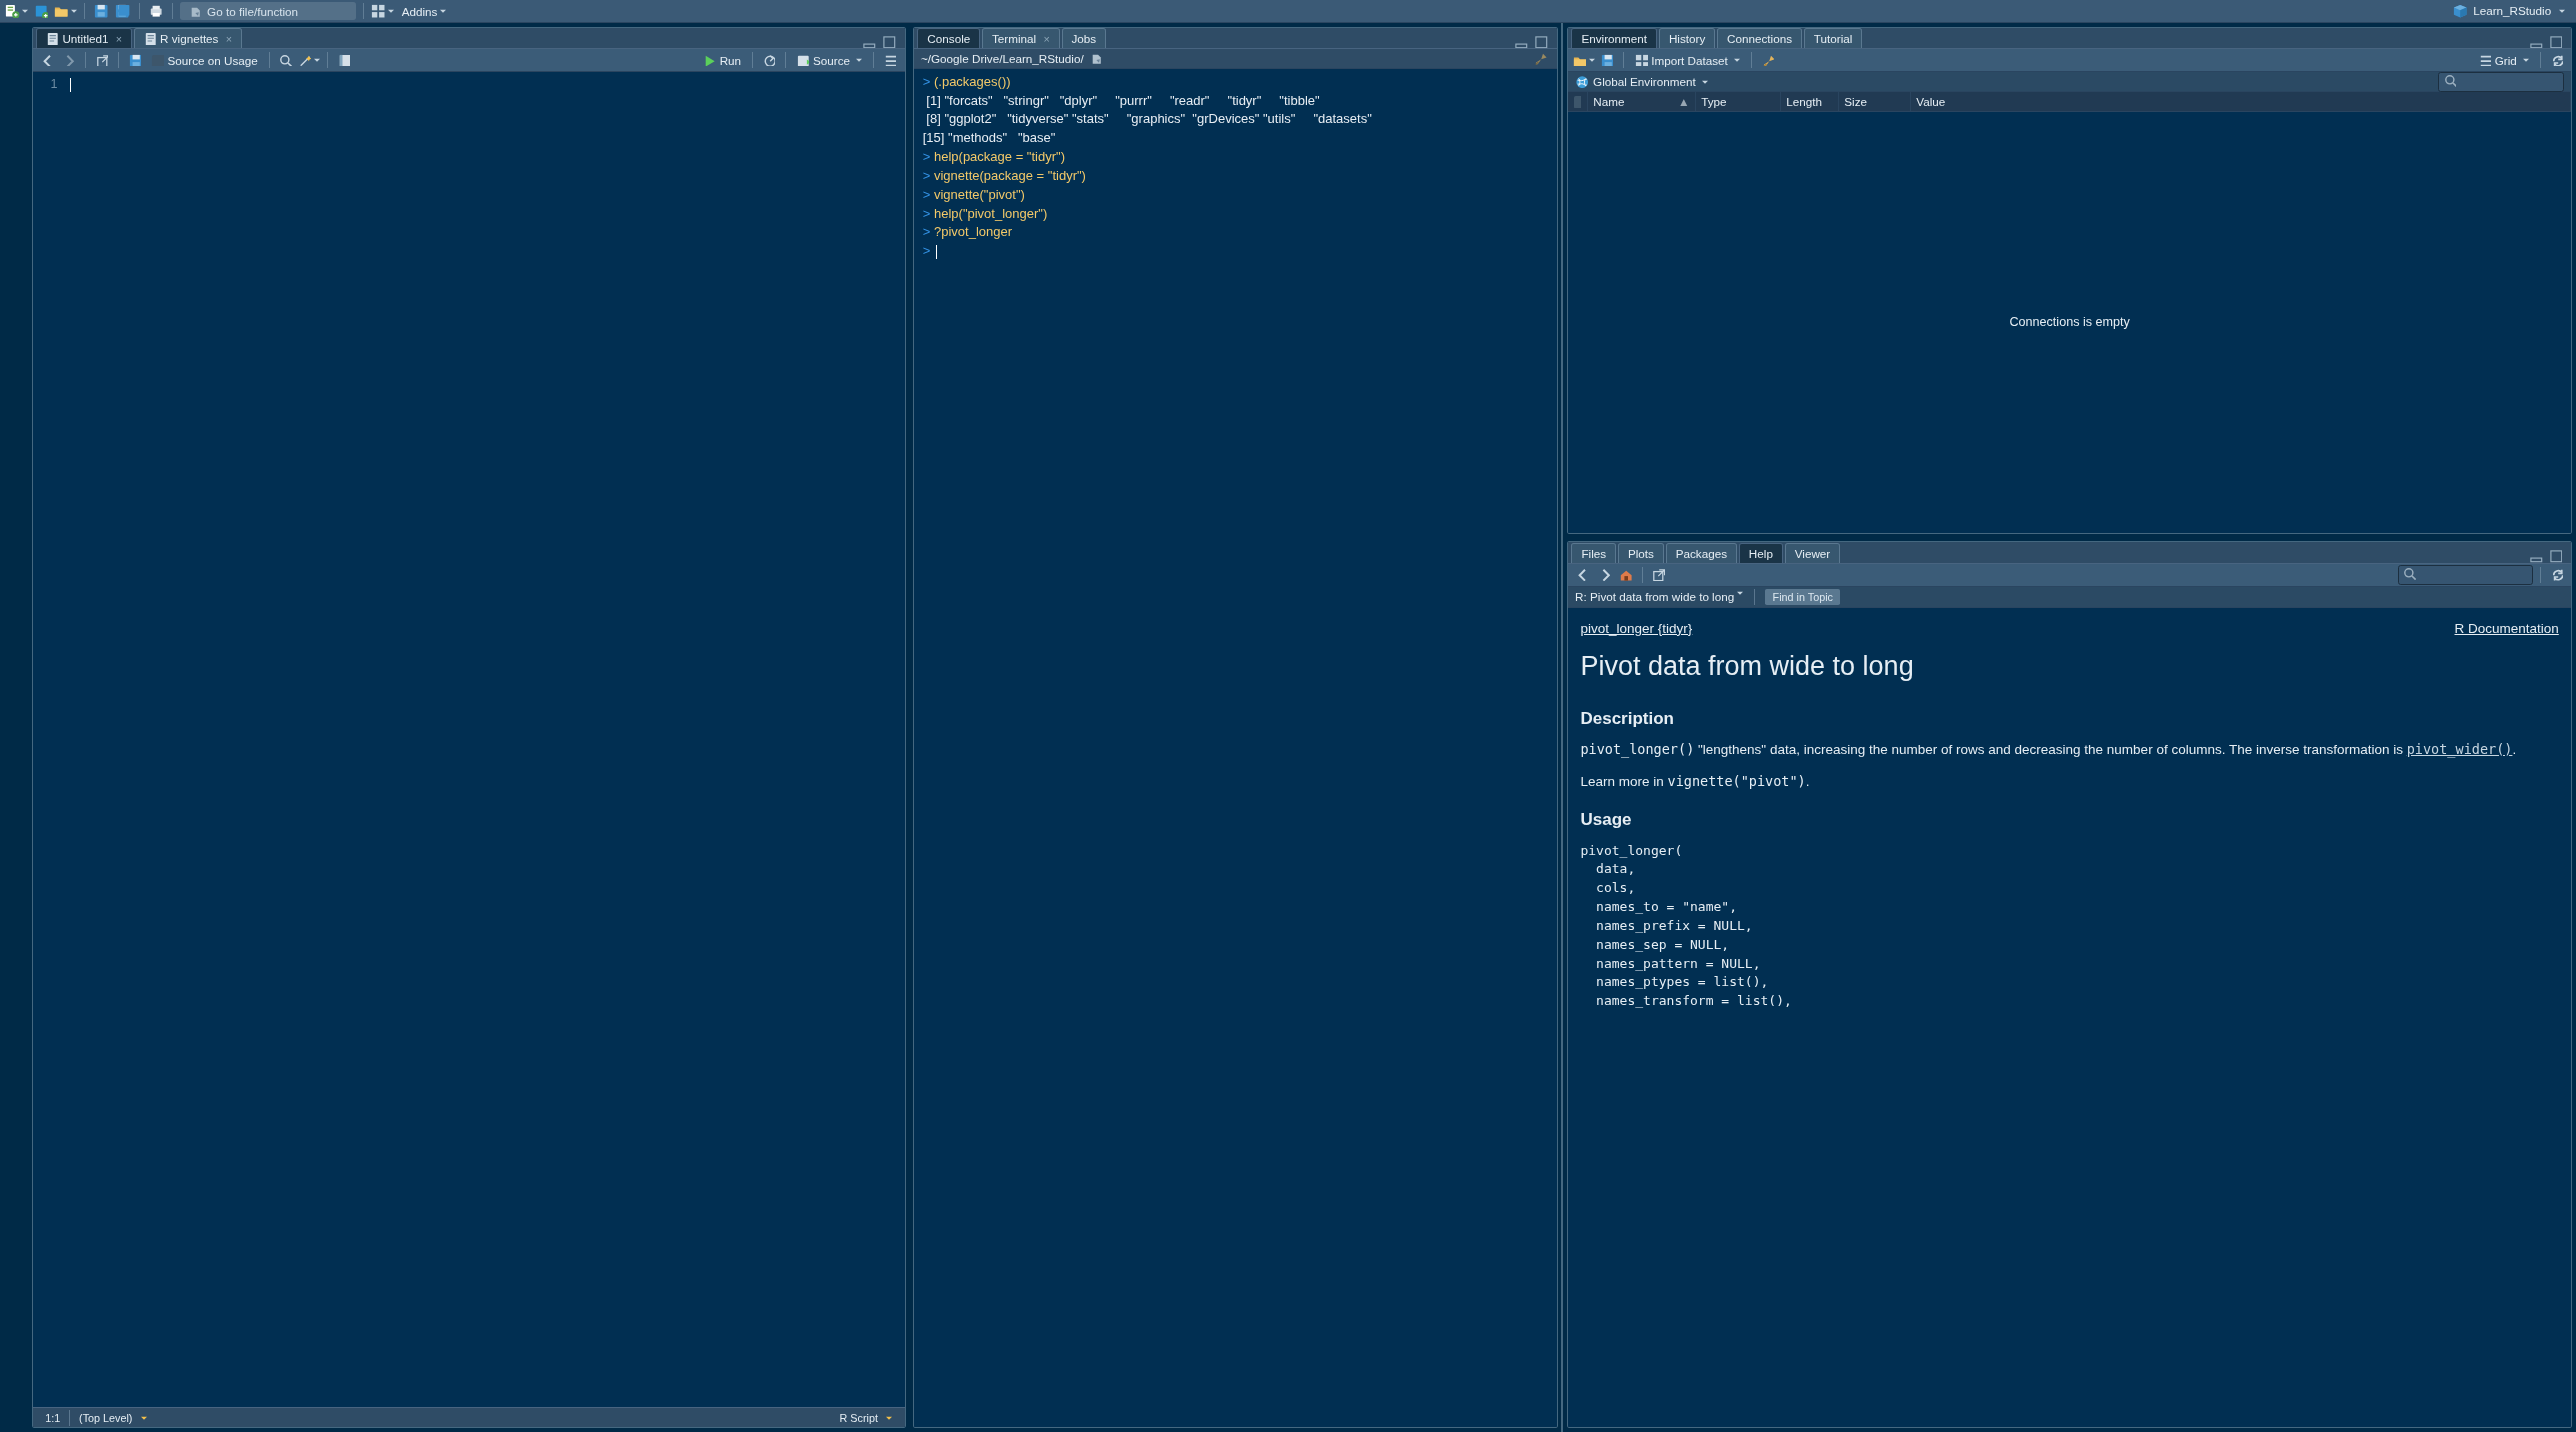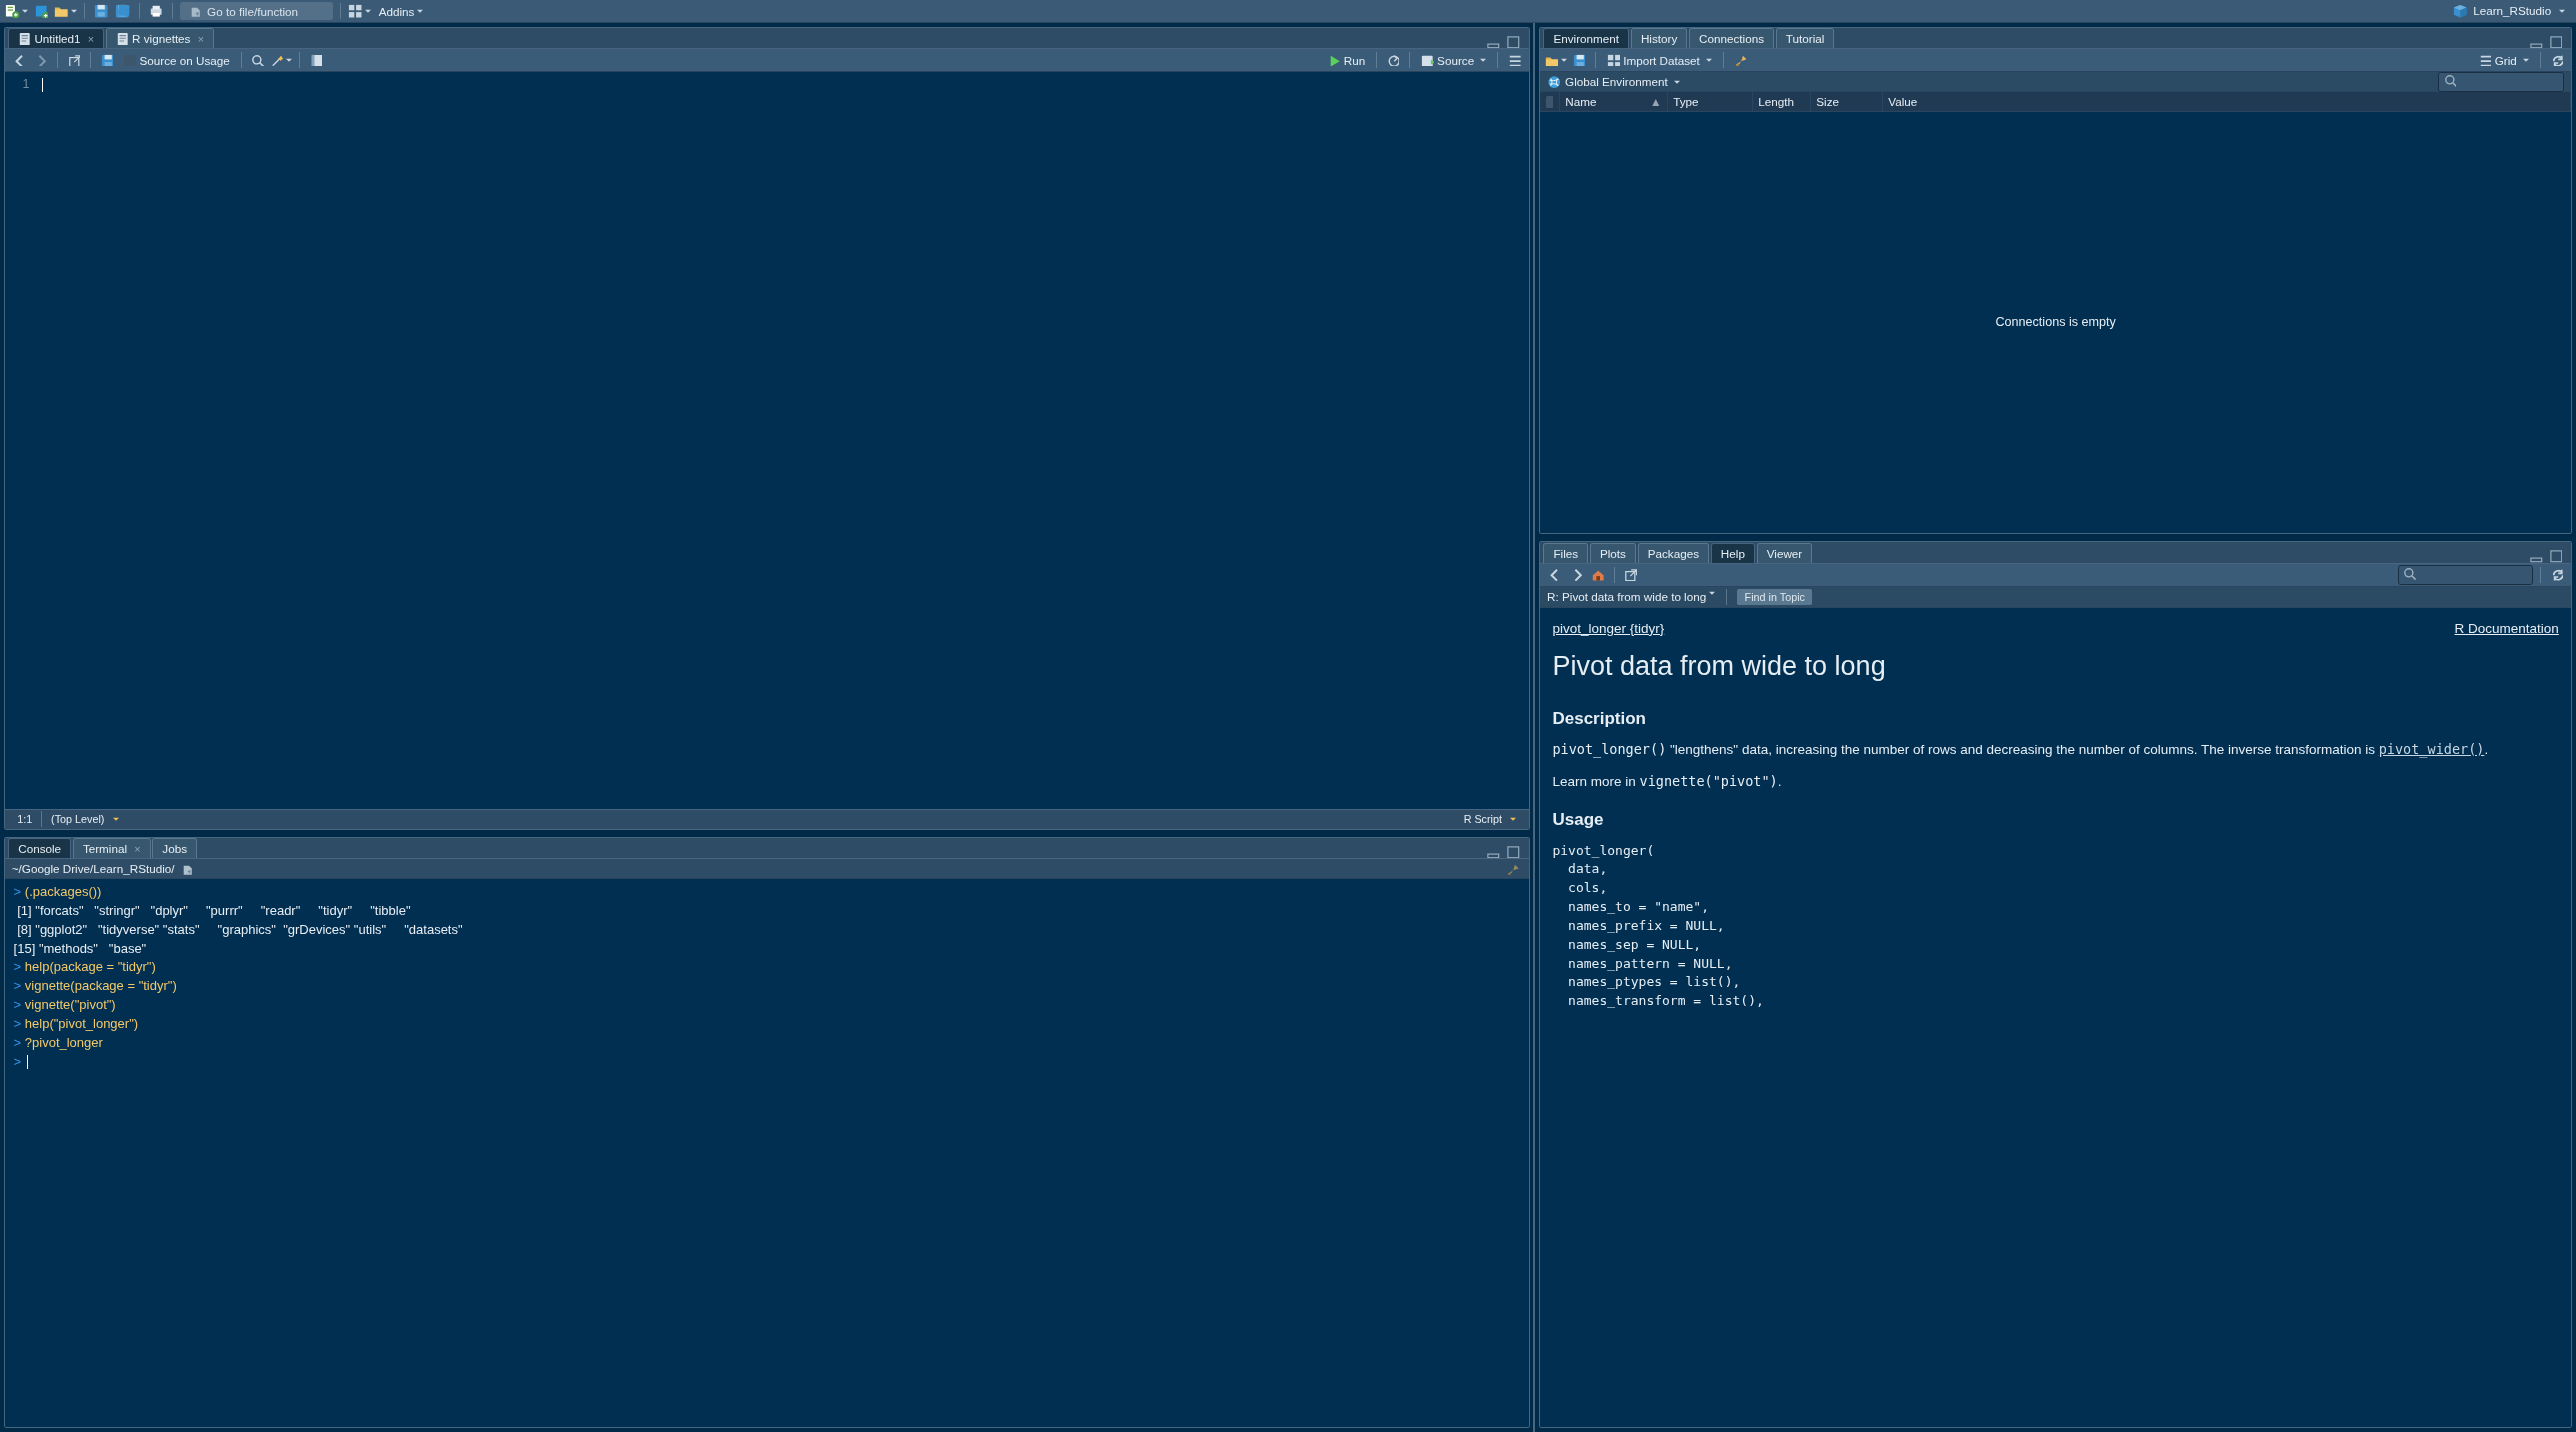--- a/index.html
+++ b/index.html
@@ -28,28 +28,28 @@
 .grow{flex:1 1 auto;min-width:0;min-height:0;}
 .mono{font-family:Menlo,Monaco,Consolas,monospace;}
 ::placeholder{color:var(--text-muted);}
 input{background:#365571;border:0.9px solid #1c2f40;color:var(--text);border-radius:2.7px;padding:1.8px 5.4px 1.8px 23px;height:20px;font-size:11.7px;}
 
 
 .app-toolbar{height:23px;background:var(--bg-toolbar);display:flex;align-items:center;padding:0 5.4px;font-size:11.7px;color:var(--text);gap:3.6px;border-bottom:0.9px solid #2a4560;}
 .tb-sep{width:0.9px;height:16px;background:#7a95aa;opacity:.6;margin:0 3.6px;}
 .tb-btn{display:inline-flex;align-items:center;justify-content:center;min-width:18px;height:18px;border-radius:1.8px;}
 .caret::after{content:"";display:inline-block;margin-left:2.7px;border:3.6px solid transparent;border-top-color:var(--text-dim);transform:translateY(1.8px);}
-.goto{background:#547088;border-radius:2.7px;padding:1.8px 9px;color:#d8e4ed;height:18px;display:flex;align-items:center;width:153px;font-size:11.7px;}
+.goto{background:#547088;border-radius:2.7px;padding:1.8px 9px;color:#d8e4ed;height:18px;display:flex;align-items:center;width:176px;font-size:11.7px;}
 .goto svg{margin-right:5.4px;opacity:.85;}
 .proj-badge{display:flex;align-items:center;gap:5.4px;padding:0 5.4px;}
 .proj-badge .cube{width:14.4px;height:14.4px;}
 
 
 .workspace{position:absolute;inset:23px 0 0 0;display:flex;}
-.left-col{flex:0 0 59.6%;display:flex;flex-direction:column;min-width:0;border-right:2.7px solid #456880;}
+.left-col{flex:0 0 59.6%;display:flex;flex-direction:row;min-width:0;border-right:2.7px solid #456880;margin-left:28px;}
 .right-col{flex:1;display:flex;flex-direction:column;min-width:0;}
 
 
 .pane{display:flex;flex-direction:column;background:var(--bg-panel);border:0.9px solid #456880;margin:3.6px;border-radius:1.8px;overflow:hidden;min-height:0;}
 .tabbar{height:21.5px;background:var(--bg-toolbar-dark);display:flex;align-items:flex-end;padding:0 3.6px;border-bottom:0.9px solid #486480;}
 .tab{padding:3.6px 9px 3.6px 9px;background:var(--bg-tab-inactive);border:0.9px solid #5a7890;border-bottom:none;margin-right:1.8px;border-radius:2.7px 2.7px 0 0;font-size:11.7px;color:var(--text);display:flex;align-items:center;gap:3.6px;height:20px;cursor:pointer;}
 .tab.active{background:var(--bg-tab-active);border-color:#486480;}
 .tab .x{color:var(--text-muted);font-size:10.8px;margin-left:3.6px;}
 .tabbar-spacer{flex:1;}
 .pane-wincontrols{display:flex;align-items:center;gap:5.4px;padding:0 3.6px 1.8px 0;}

